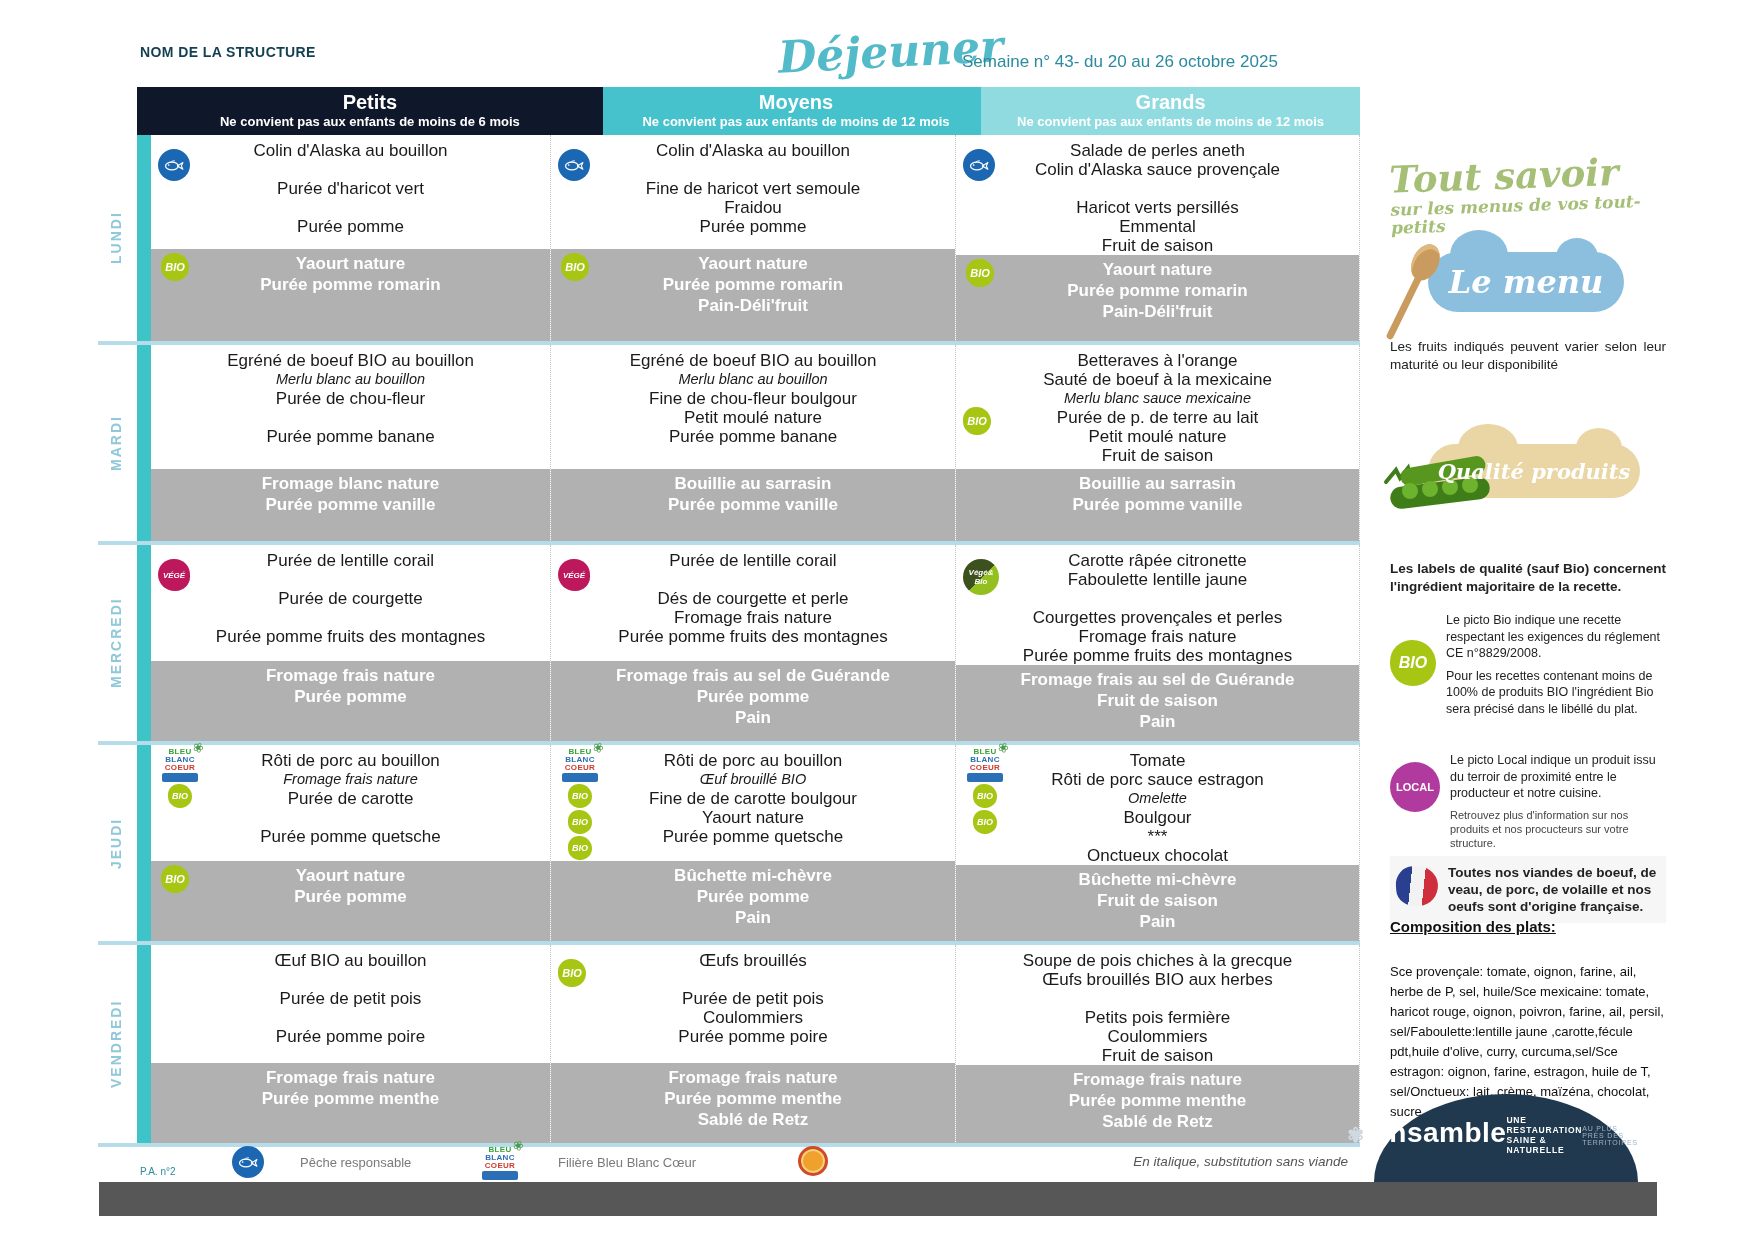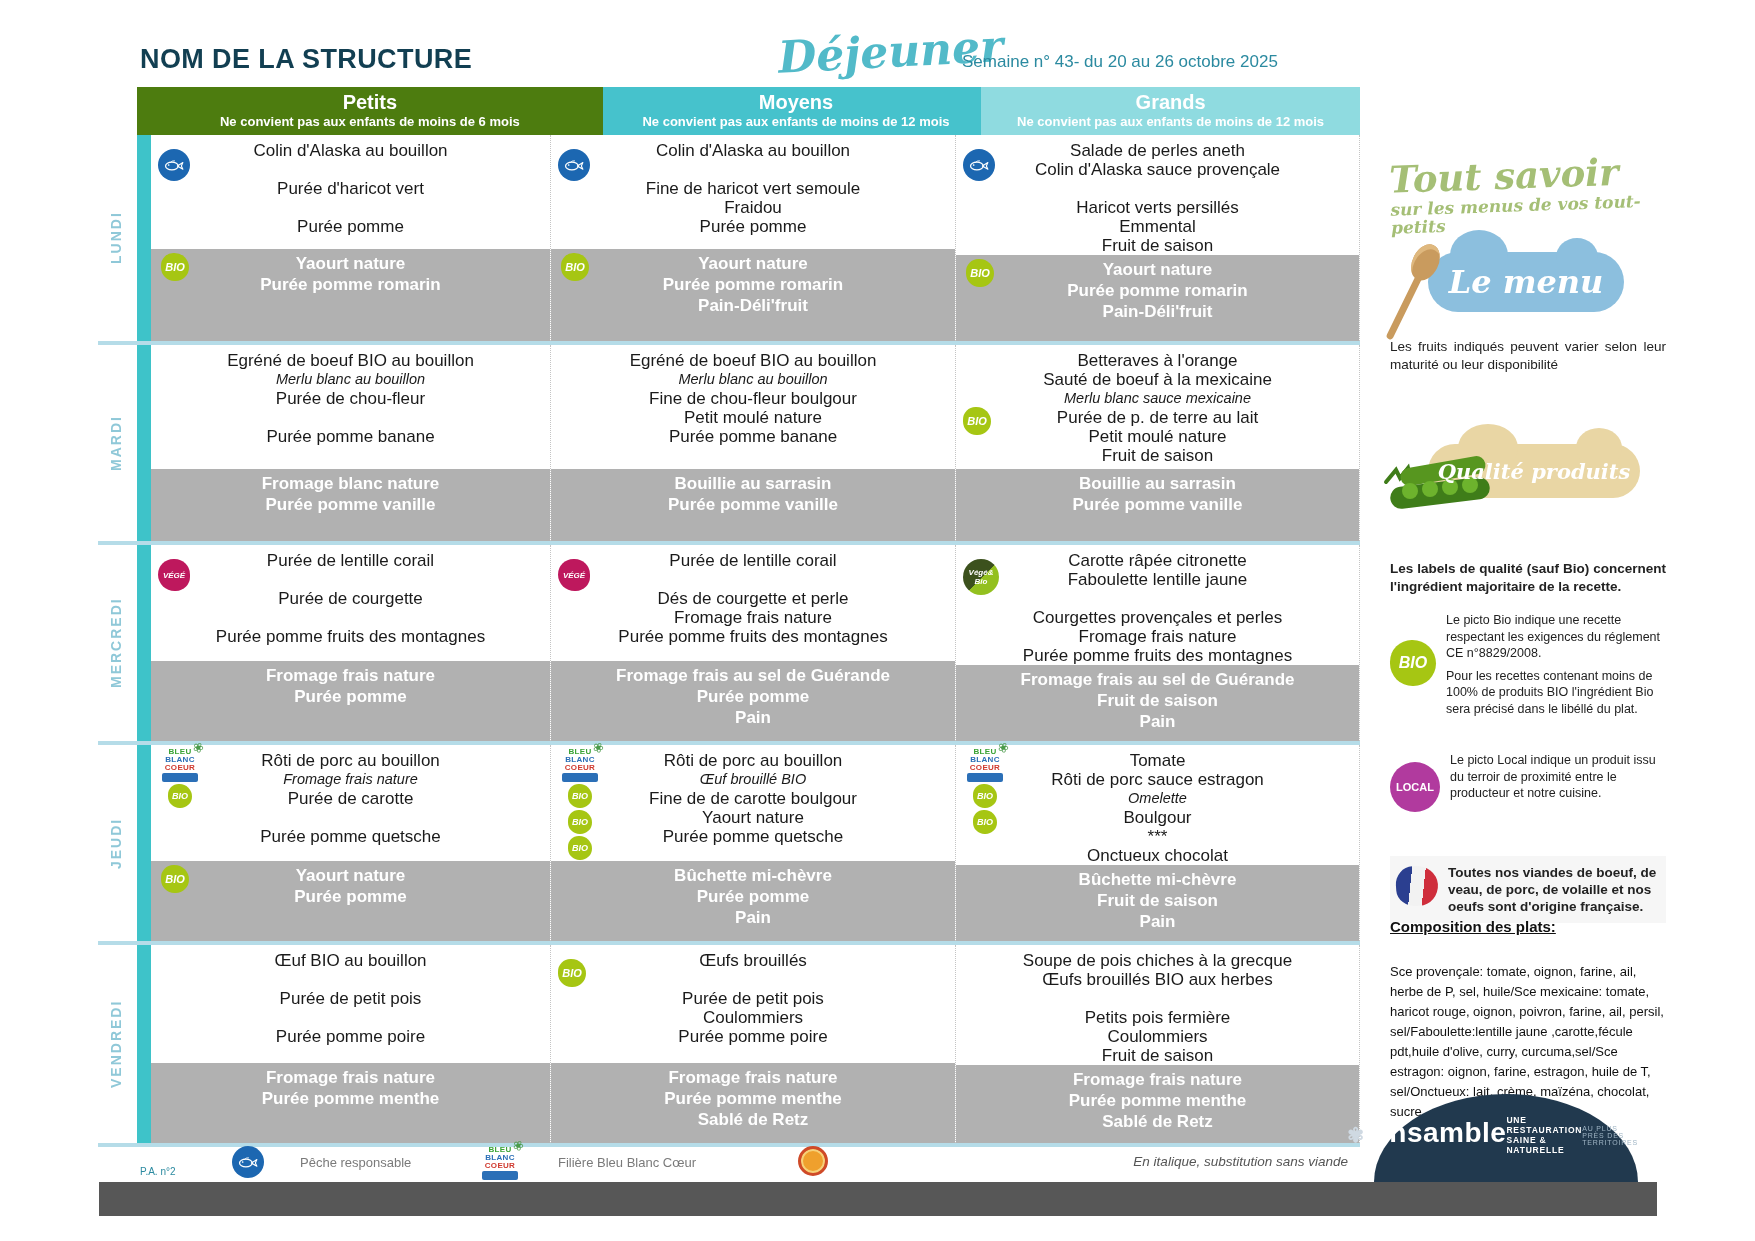--- a/index.html
+++ b/index.html
@@ -1,31 +1,31 @@
 <!DOCTYPE html>
 <html><head>
 <meta charset="utf-8">
 <style>
   html,body{margin:0;padding:0;background:#fff;}
   .page{position:relative;width:1755px;height:1241px;background:#fff;overflow:hidden;
         font-family:"Liberation Sans",sans-serif;color:#1a1a1a;}
 
   
-  .structure-name{position:absolute;left:140px;top:44px;font-size:27px;font-weight:bold;
+  .structure-name{position:absolute;left:140px;top:44px;font-size:14px;font-weight:bold;
                   color:#123f52;letter-spacing:.4px;}
   .dejeuner{position:absolute;left:778px;top:26px;font-family:"DejaVu Serif",serif;
             font-style:italic;font-weight:bold;font-size:44px;color:#52bac9;transform:rotate(-3deg);}
   .week-label{position:absolute;left:962px;top:52px;font-size:17px;color:#2b8aa0;}
 
   
   .col-headers{position:absolute;left:137px;top:87px;width:1223px;height:48px;display:flex;}
   .col-h{color:#fff;text-align:center;padding-top:3px;box-sizing:border-box;}
   .col-h .t{font-size:20px;font-weight:bold;line-height:24px;}
   .col-h .n{font-size:13px;font-weight:bold;line-height:15px;}
-  .col-h0{width:498px;background:#4d7c0f;}
+  .col-h0{width:498px;background:#0f172a;}
   .col-h1{width:404px;background:#46c2cc;padding-left:8px;}
   .col-h2{width:405px;background:#8fdbe0;}
 
   
   .teal-bar{position:absolute;left:137px;top:135px;width:14px;height:1008px;background:#3ec3c9;}
   #day-labels .day-label{position:absolute;left:98px;width:36px;display:flex;align-items:center;
       justify-content:center;writing-mode:vertical-rl;transform:rotate(180deg);
       color:#8fc8d8;font-weight:bold;font-size:14px;letter-spacing:2px;}
   #day-rows{position:absolute;left:151px;top:135px;width:1209px;}
   #day-labels,#row-seps{position:absolute;left:0;top:135px;width:100%;height:0;}
@@ -547,20 +547,21 @@
       <p>Pour les recettes contenant moins de 100% de produits BIO l'ingrédient Bio sera précisé dans le libéllé du plat.</p>
     </div>
   </div>
 
   <div class="sb pict local-block">
     <div class="pict-icon-col">
         <div class="sb-local-icon">LOCAL</div>
       </div>
     <div class="pict-text">
       <p>Le picto Local indique un produit issu du terroir de proximité entre le producteur et notre cuisine.</p>
+      <div class="local-sub">Retrouvez plus d'information sur nos produits et nos procucteurs sur votre structure.</div>
     </div>
   </div>
 
   <div class="sb pict france-block">
     <div class="france-icon"></div>
     <div class="france-text">Toutes nos viandes de boeuf, de veau, de porc, de volaille et nos oeufs sont d'origine française.</div>
   </div>
 
   <div class="sb comp-title">Composition des plats:</div>
   <div class="sb comp-text">Sce provençale: tomate, oignon, farine, ail, herbe de P, sel, huile/Sce mexicaine: tomate, haricot rouge, oignon, poivron, farine, ail, persil, sel/Faboulette:lentille jaune ,carotte,fécule pdt,huile d'olive, curry, curcuma,sel/Sce estragon: oignon, farine, estragon, huile de T, sel/Onctueux: lait, crème, maïzéna, chocolat, sucre</div>

